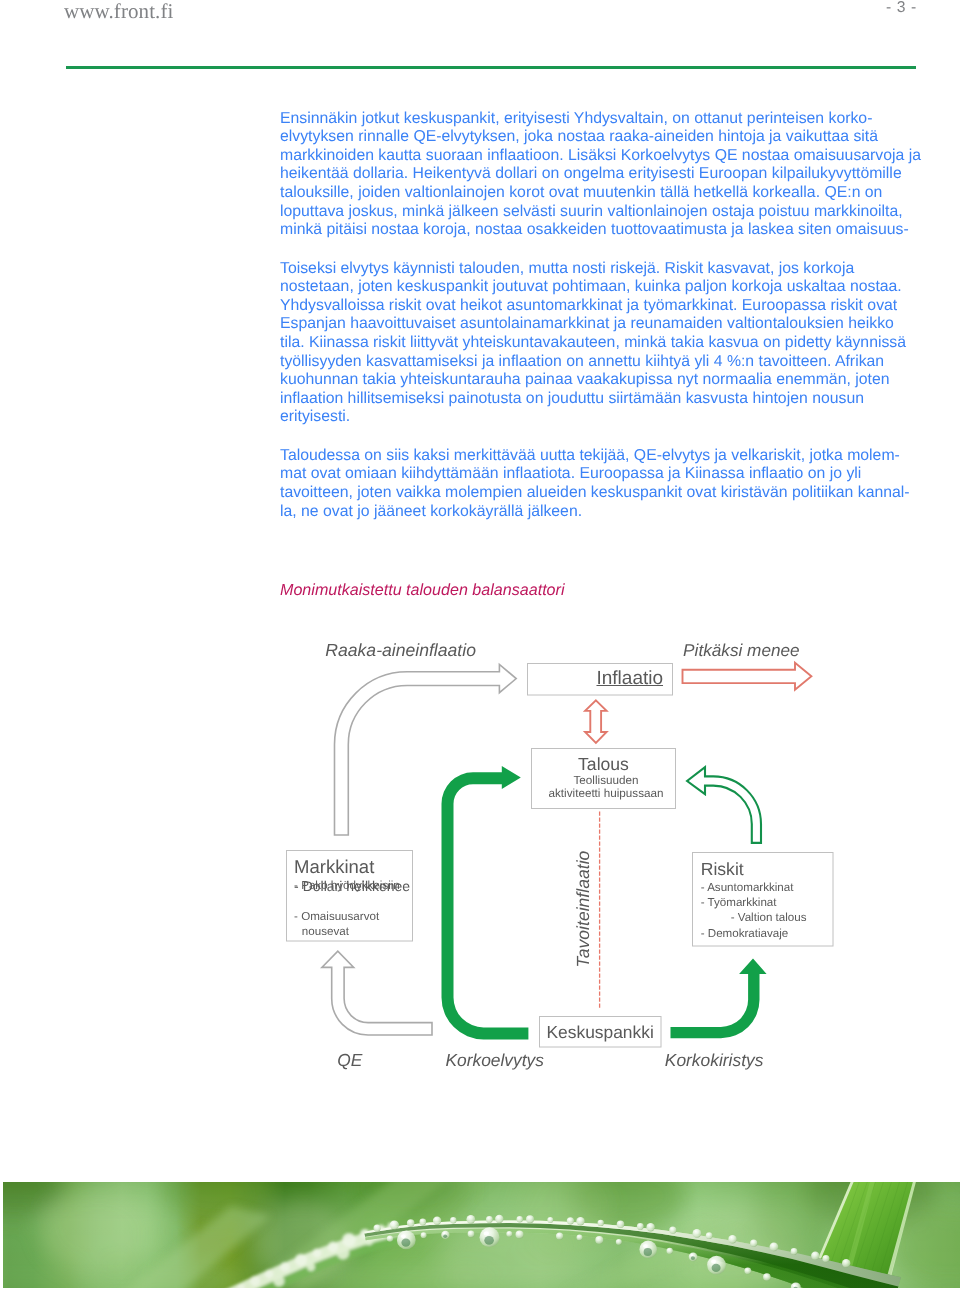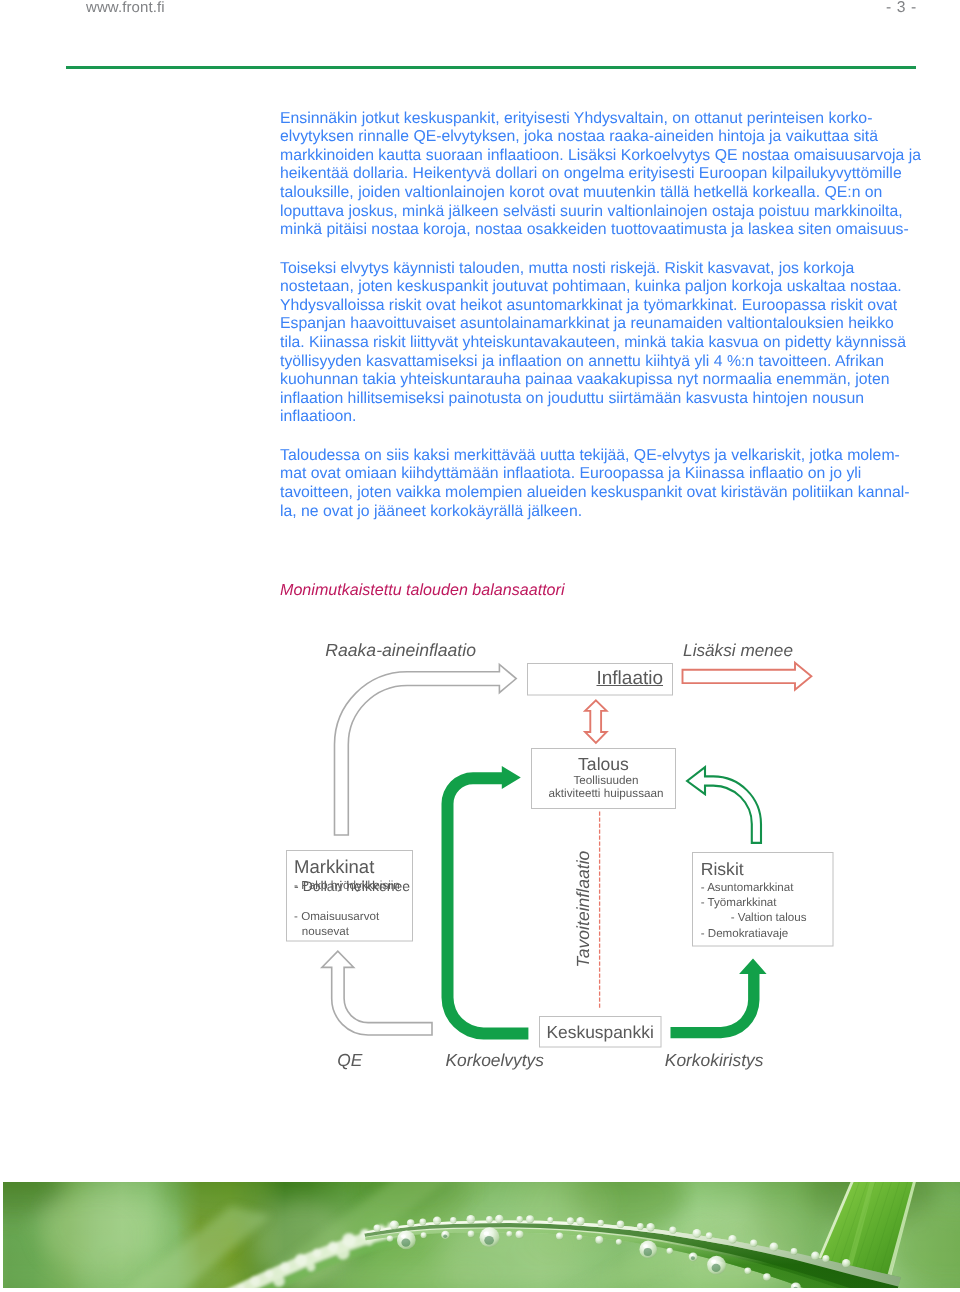--- a/index.html
+++ b/index.html
@@ -1,20 +1,20 @@
 <!DOCTYPE html>
 <html><head>
 <meta charset="utf-8">
 <title>page</title>
 <style>
   html,body{margin:0;padding:0;}
   body{width:960px;height:1292px;background:#ffffff;position:relative;overflow:hidden;
        font-family:"Liberation Sans",sans-serif;-webkit-font-smoothing:antialiased;text-rendering:geometricPrecision;transform:translateZ(0);}
   .abs{position:absolute;}
-  #site-url{left:86px;top:-1.5px;font-size:15px;color:#808285;letter-spacing:.1px;}
+  #site-url{left:64px;top:-1.5px;font-size:21px;color:#808285;letter-spacing:.1px;font-family:Liberation Serif, serif;}
   #page-number{left:886px;top:-1.5px;font-size:15.7px;color:#808285;letter-spacing:.6px;}
   #rule{left:66px;top:66px;width:850px;height:3px;background:#1a9750;}
   #body-col{left:280px;top:109.7px;width:640px;}
   #body-col p{margin:0 0 19.8px 0;color:#3b82f6;}
   #body-col .ln{font-size:15.8px;line-height:18.6px;white-space:pre;display:block;}
   #caption{left:280px;top:581px;font-size:16.1px;font-style:italic;color:#be185d;}
   #diagram{left:0px;top:0px;width:960px;height:1292px;}
   .dbox{fill:#ffffff;stroke:#c0c0c0;stroke-width:1;}
   .out-gray{fill:#ffffff;stroke:#aaaaaa;stroke-width:1.6;stroke-linejoin:miter;}
   .out-green{fill:#ffffff;stroke:#13914b;stroke-width:2.1;stroke-linejoin:miter;}
@@ -68,21 +68,21 @@
   </p>
   <p>
     <span class="ln">Toiseksi elvytys käynnisti talouden, mutta nosti riskejä. Riskit kasvavat, jos korkoja</span>
     <span class="ln">nostetaan, joten keskuspankit joutuvat pohtimaan, kuinka paljon korkoja uskaltaa nostaa.</span>
     <span class="ln">Yhdysvalloissa riskit ovat heikot asuntomarkkinat ja työmarkkinat. Euroopassa riskit ovat</span>
     <span class="ln">Espanjan haavoittuvaiset asuntolainamarkkinat ja reunamaiden valtiontalouksien heikko</span>
     <span class="ln">tila. Kiinassa riskit liittyvät yhteiskuntavakauteen, minkä takia kasvua on pidetty käynnissä</span>
     <span class="ln">työllisyyden kasvattamiseksi ja inflaation on annettu kiihtyä yli 4 %:n tavoitteen. Afrikan</span>
     <span class="ln">kuohunnan takia yhteiskuntarauha painaa vaakakupissa nyt normaalia enemmän, joten</span>
     <span class="ln">inflaation hillitsemiseksi painotusta on jouduttu siirtämään kasvusta hintojen nousun</span>
-    <span class="ln">inflaatioon.</span>
+    <span class="ln">erityisesti.</span>
   </p>
   <p>
     <span class="ln">Taloudessa on siis kaksi merkittävää uutta tekijää, QE-elvytys ja velkariskit, jotka molem-</span>
     <span class="ln">mat ovat omiaan kiihdyttämään inflaatiota. Euroopassa ja Kiinassa inflaatio on jo yli</span>
     <span class="ln">tavoitteen, joten vaikka molempien alueiden keskuspankit ovat kiristävän politiikan kannal-</span>
     <span class="ln">la, ne ovat jo jääneet korkokäyrällä jälkeen.</span>
   </p>
 </div>
 
 <div class="abs" id="caption">Monimutkaistettu talouden balansaattori</div>
@@ -105,21 +105,21 @@
   <path class="out-green" d="M 761 842.9 L 761 824.1 A 47.7 47.7 0 0 0 713.3 776.4 L 705 776.4 L 705 767.1 L 687.1 781 L 705 794.2 L 705 785.6 L 713.3 785.6 A 38.5 38.5 0 0 1 751.8 824.1 L 751.8 842.9 Z"></path>
 
   <path class="out-salmon" d="M 595.9 700.3 L 606.6 710.9 L 601.1 710.9 L 601.1 732 L 606.6 732 L 595.9 742.8 L 585.1 732 L 590.3 732 L 590.3 710.9 L 585.1 710.9 Z"></path>
 
   <path class="out-salmon" d="M 682.5 669.7 L 795 669.7 L 795 662.8 L 811.4 676.2 L 795 689.7 L 795 683.1 L 682.5 683.1 Z"></path>
 
   <line class="dash-salmon" x1="599.6" y1="811.6" x2="599.6" y2="1009.6"></line>
 </svg>
 
 <div class="abs dlabel" id="lbl-raaka">Raaka-aineinflaatio</div>
-<div class="abs dlabel" id="lbl-pitkaksi">Lisäksi menee</div>
+<div class="abs dlabel" id="lbl-pitkaksi">Pitkäksi menee</div>
 <div class="abs dlabel" id="lbl-tavoite">Tavoiteinflaatio</div>
 <div class="abs dlabel" id="lbl-qe">QE</div>
 <div class="abs dlabel" id="lbl-korkoelvytys">Korkoelvytys</div>
 <div class="abs dlabel" id="lbl-korkokiristys">Korkokiristys</div>
 
 <div class="abs btitle" id="t-inflaatio">Inflaatio</div>
 <div class="abs btitle" id="t-talous">Talous</div>
 <div class="abs bsub" id="s-talous-1">Teollisuuden</div>
 <div class="abs bsub" id="s-talous-2">aktiviteetti huipussaan</div>
 <div class="abs btitle" id="t-markkinat">Markkinat</div>

